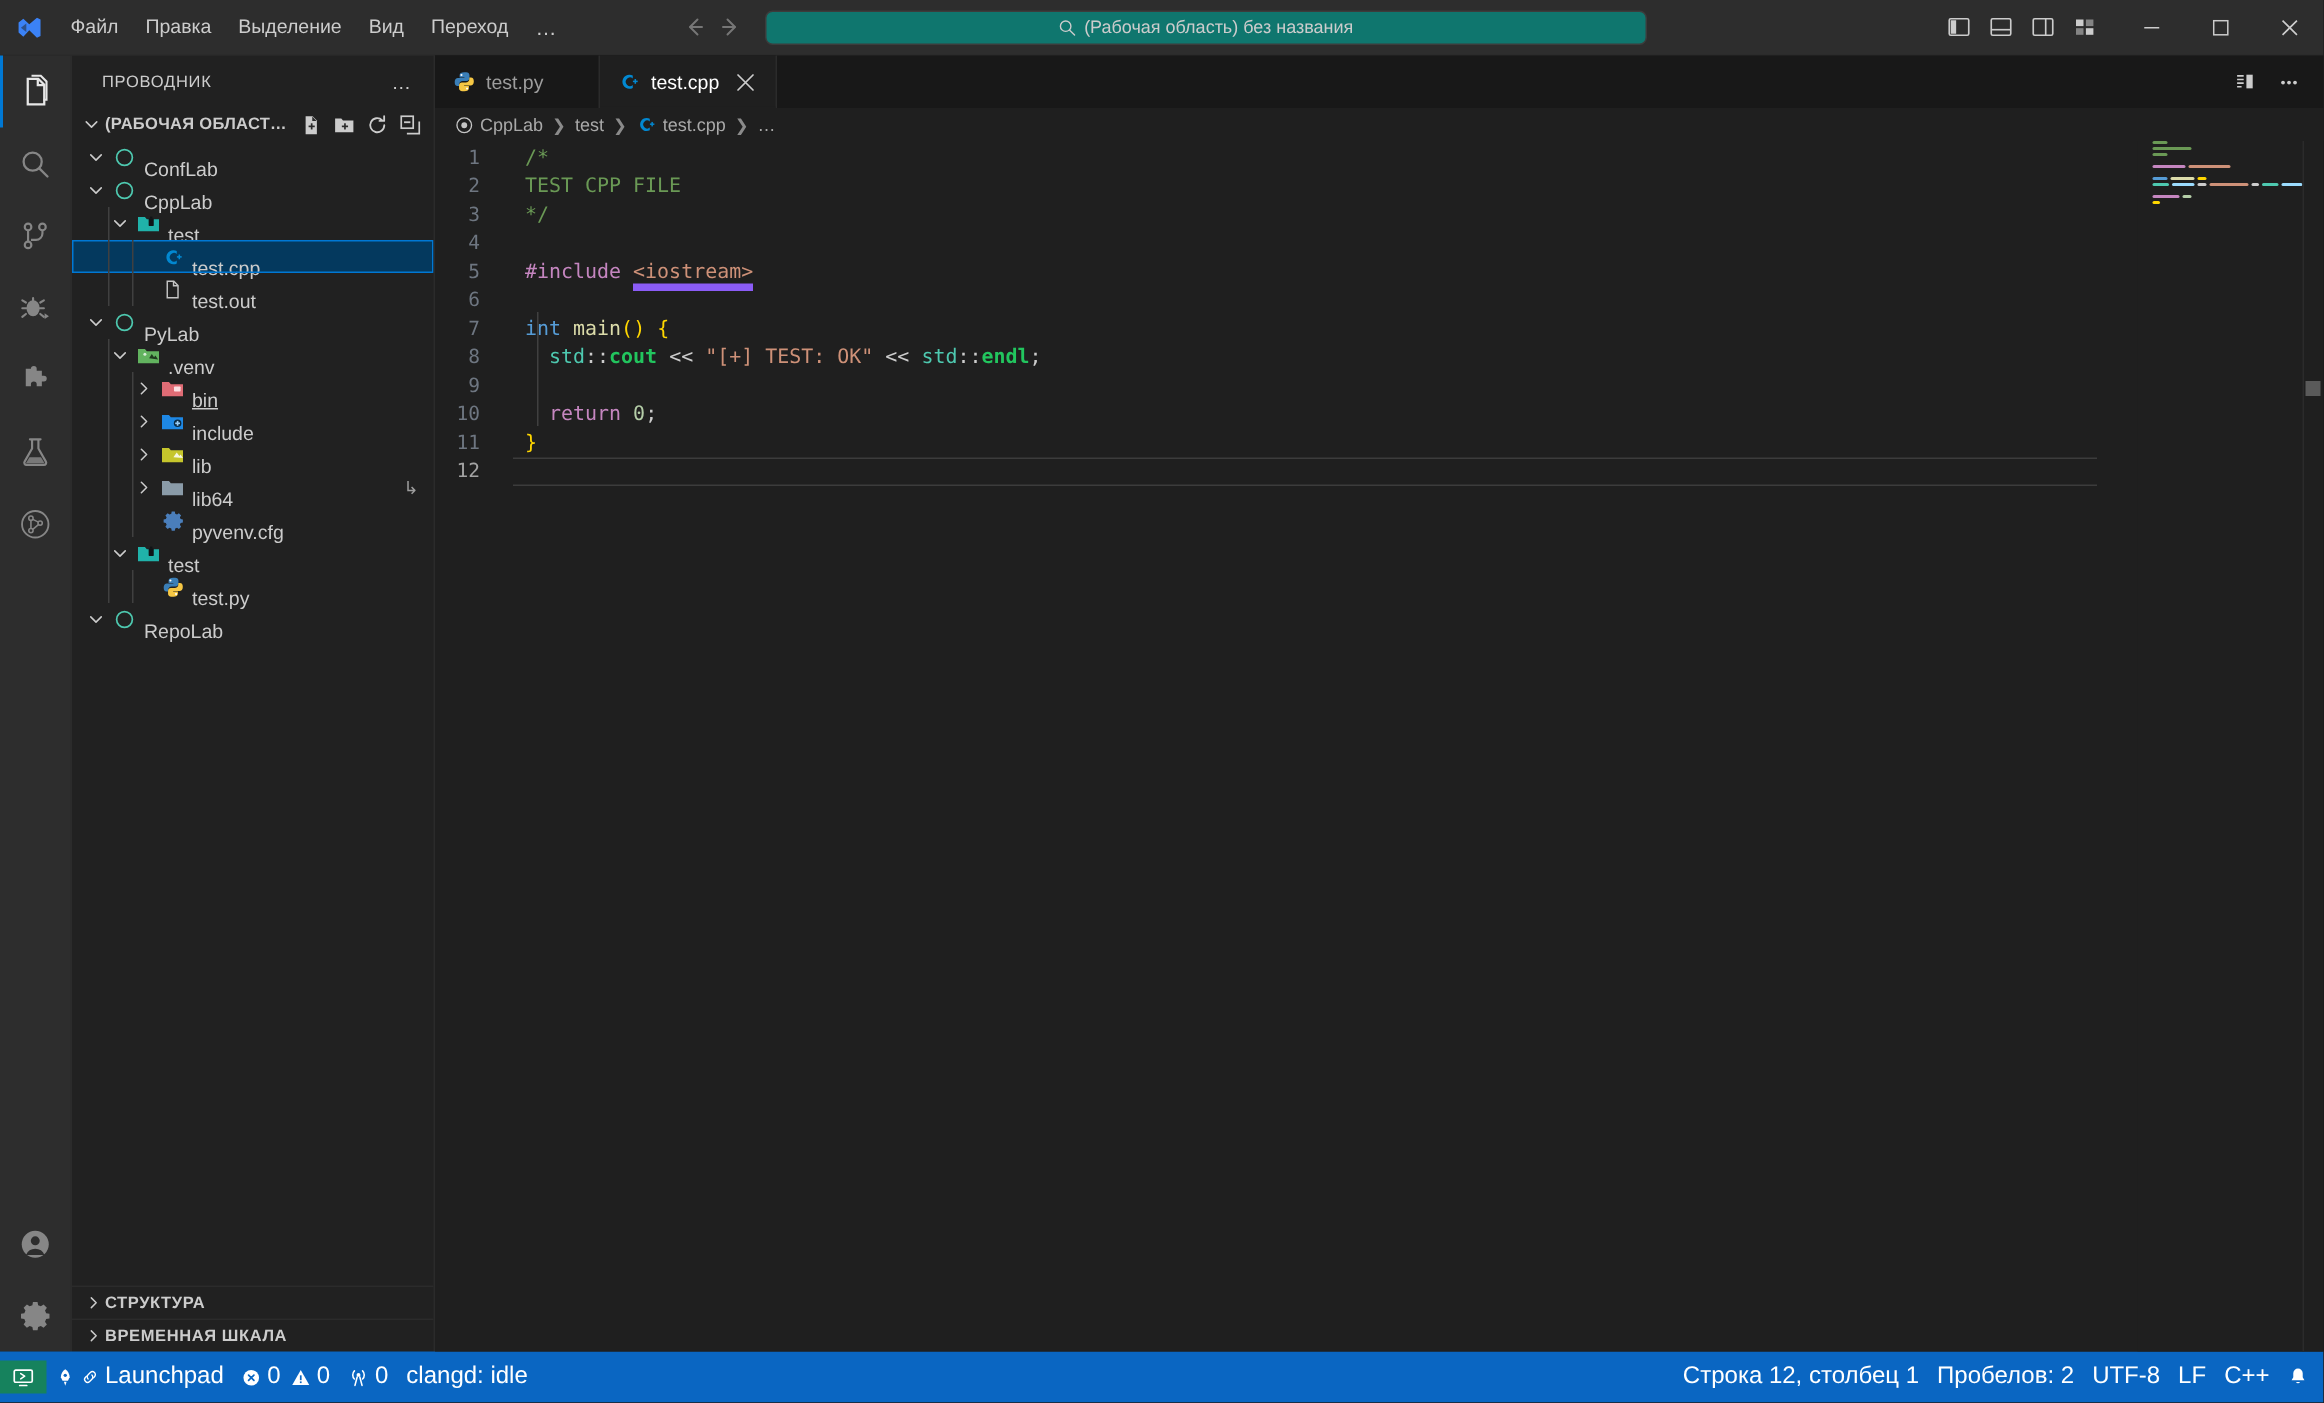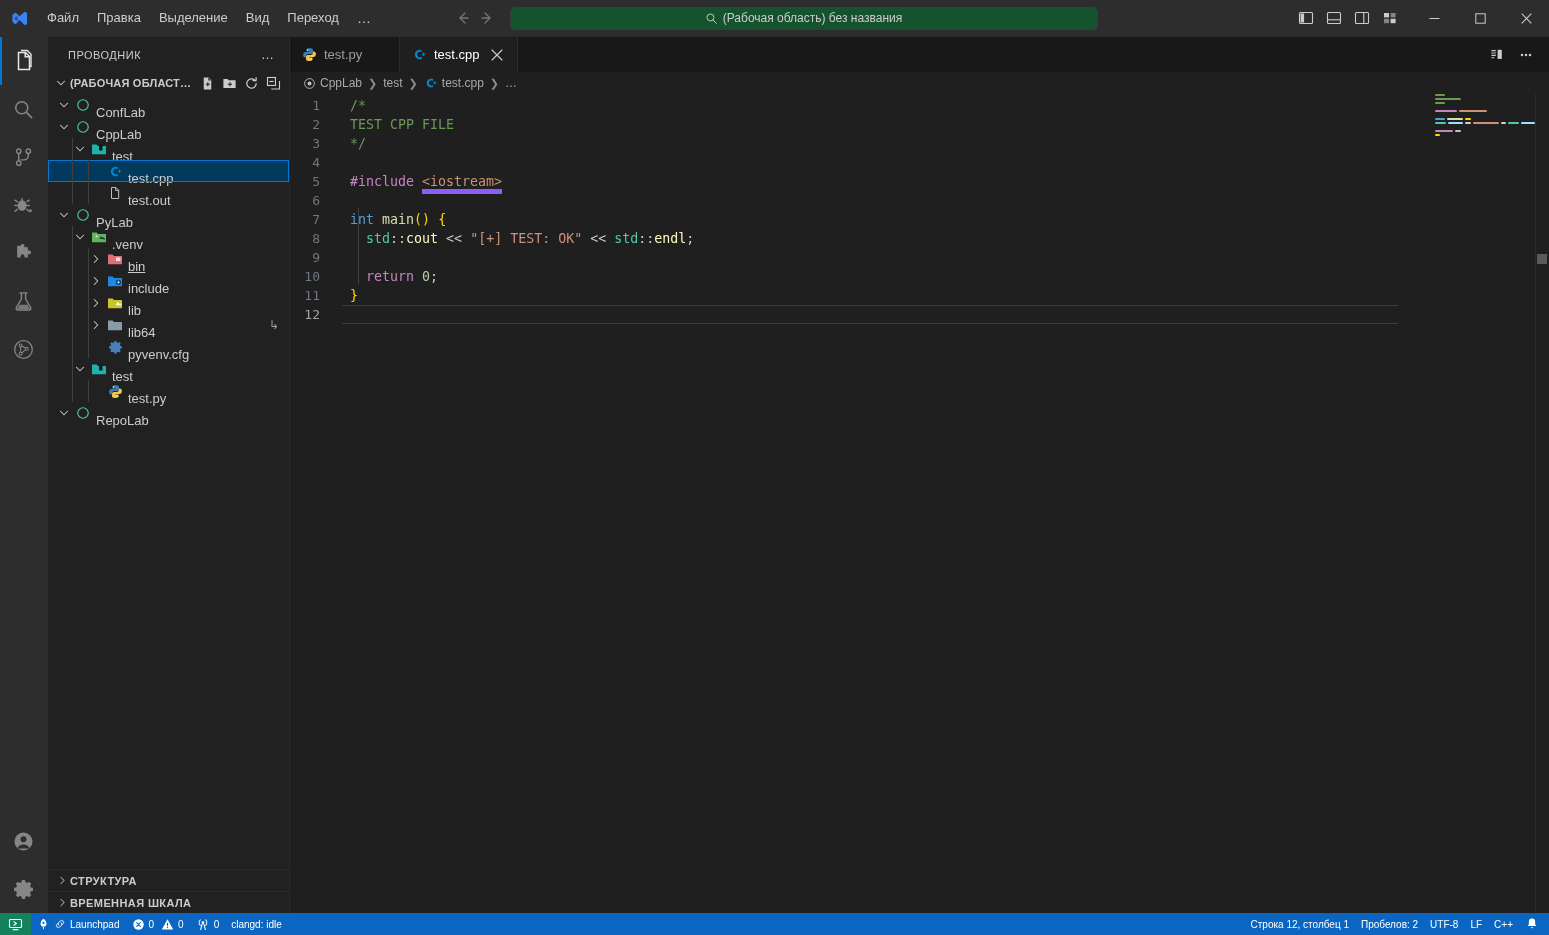--- a/index.html
+++ b/index.html
@@ -29,21 +29,21 @@
   }
   .menu-dots { padding: 2px 9px; color: #cccccc; font-size: 14px; letter-spacing: 1px; }
   .tb-center {
     position: absolute; left: 0; right: 0; top: 0; bottom: 0;
     display: flex; align-items: center; justify-content: center; pointer-events: none;
   }
   .navbtns { display: flex; gap: 2px; align-items: center; margin-right: 12px; pointer-events: auto; }
   .navbtn { width: 22px; height: 22px; display: flex; align-items: center; justify-content: center; color: #9a9a9a; border-radius: 4px;}
   .navbtn.disabled { color: #767676; }
   .cmdcenter {
-    width: 588px; height: 23px; background: #14532d; border: 1px solid #3c3c3c;
+    width: 588px; height: 23px; background: #0f766e; border: 1px solid #3c3c3c;
     border-radius: 5px; display: flex; align-items: center; justify-content: center;
     gap: 5px; color: #cccccc; font-size: 12px; pointer-events: auto;
   }
   .tb-right { margin-left: auto; display: flex; align-items: center; z-index: 3; }
   .layout-btns { display: flex; align-items: center; gap: 2px; padding-right: 8px; }
   .layout-btn { width: 26px; height: 24px; display: flex; align-items: center; justify-content: center; border-radius: 4px; }
   .wincontrol { width: 46px; height: 37px; display: flex; align-items: center; justify-content: center; color: #cccccc; }
 
   
   .body { flex: 1; display: flex; min-height: 0; }
@@ -143,36 +143,36 @@
   .ind-line { position: absolute; width: 1px; background: #404040; left: 16px; }
 
   .tk-comment { color: #6a9955; }
   .tk-pre { color: #c586c0; }
   .tk-inc { color: #ce9178; border-bottom: 5px solid #8b5cf6; }
   .tk-type { color: #569cd6; }
   .tk-fn { color: #dcdcaa; }
   .tk-punct { color: #cccccc; }
   .tk-brace-y { color: #ffd700; }
   .tk-ns { color: #4ec9b0; }
-  .tk-var { color: #fef9c3; }
+  .tk-var { color: #22c55e; font-weight: bold; }
   .tk-op { color: #cccccc; }
   .tk-str { color: #ce9178; }
   .tk-kw { color: #c586c0; }
   .tk-num { color: #b5cea8; }
 
   .minimap { position: absolute; right: 14px; top: 0; width: 110px; height: 100%; background: #1f1f1f; }
   .mm-line { height: 3px; margin-bottom: 1px; display: flex; gap: 2px; padding-left: 10px;}
   .mm-seg { height: 2px; border-radius: 1px; }
   .decorations-overview { position: absolute; right: 0; top: 0; width: 14px; height: 100%; background: #1f1f1f; border-left: 1px solid #2b2b2b;}
   .scroll-thumb { position: absolute; right: 2px; width: 10px; height: 10px; background: #5a5a5a; border-radius: 0; }
 
   
   .statusbar {
-    height: 22px; min-height: 22px; background: #0a66c2; display: flex; align-items: center;
-    color: #ffffff; font-size: 10px; text-align: center;
+    height: 34px; min-height: 22px; background: #0a66c2; display: flex; align-items: center;
+    color: #ffffff; font-size: 16px; text-align: center;
   }
   .sb-remote {
     background: #16825d; height: 22px; display: flex; align-items: center;
     padding: 0 8px; color: #ffffff;
   }
   .sb-item { display: flex; align-items: center; gap: 4px; padding: 0 6px; height: 22px; white-space: nowrap;}
   .sb-right { margin-left: auto; display: flex; align-items: center; }
   .sb-gap { width: 4px; }
 
   svg { display: block; }

